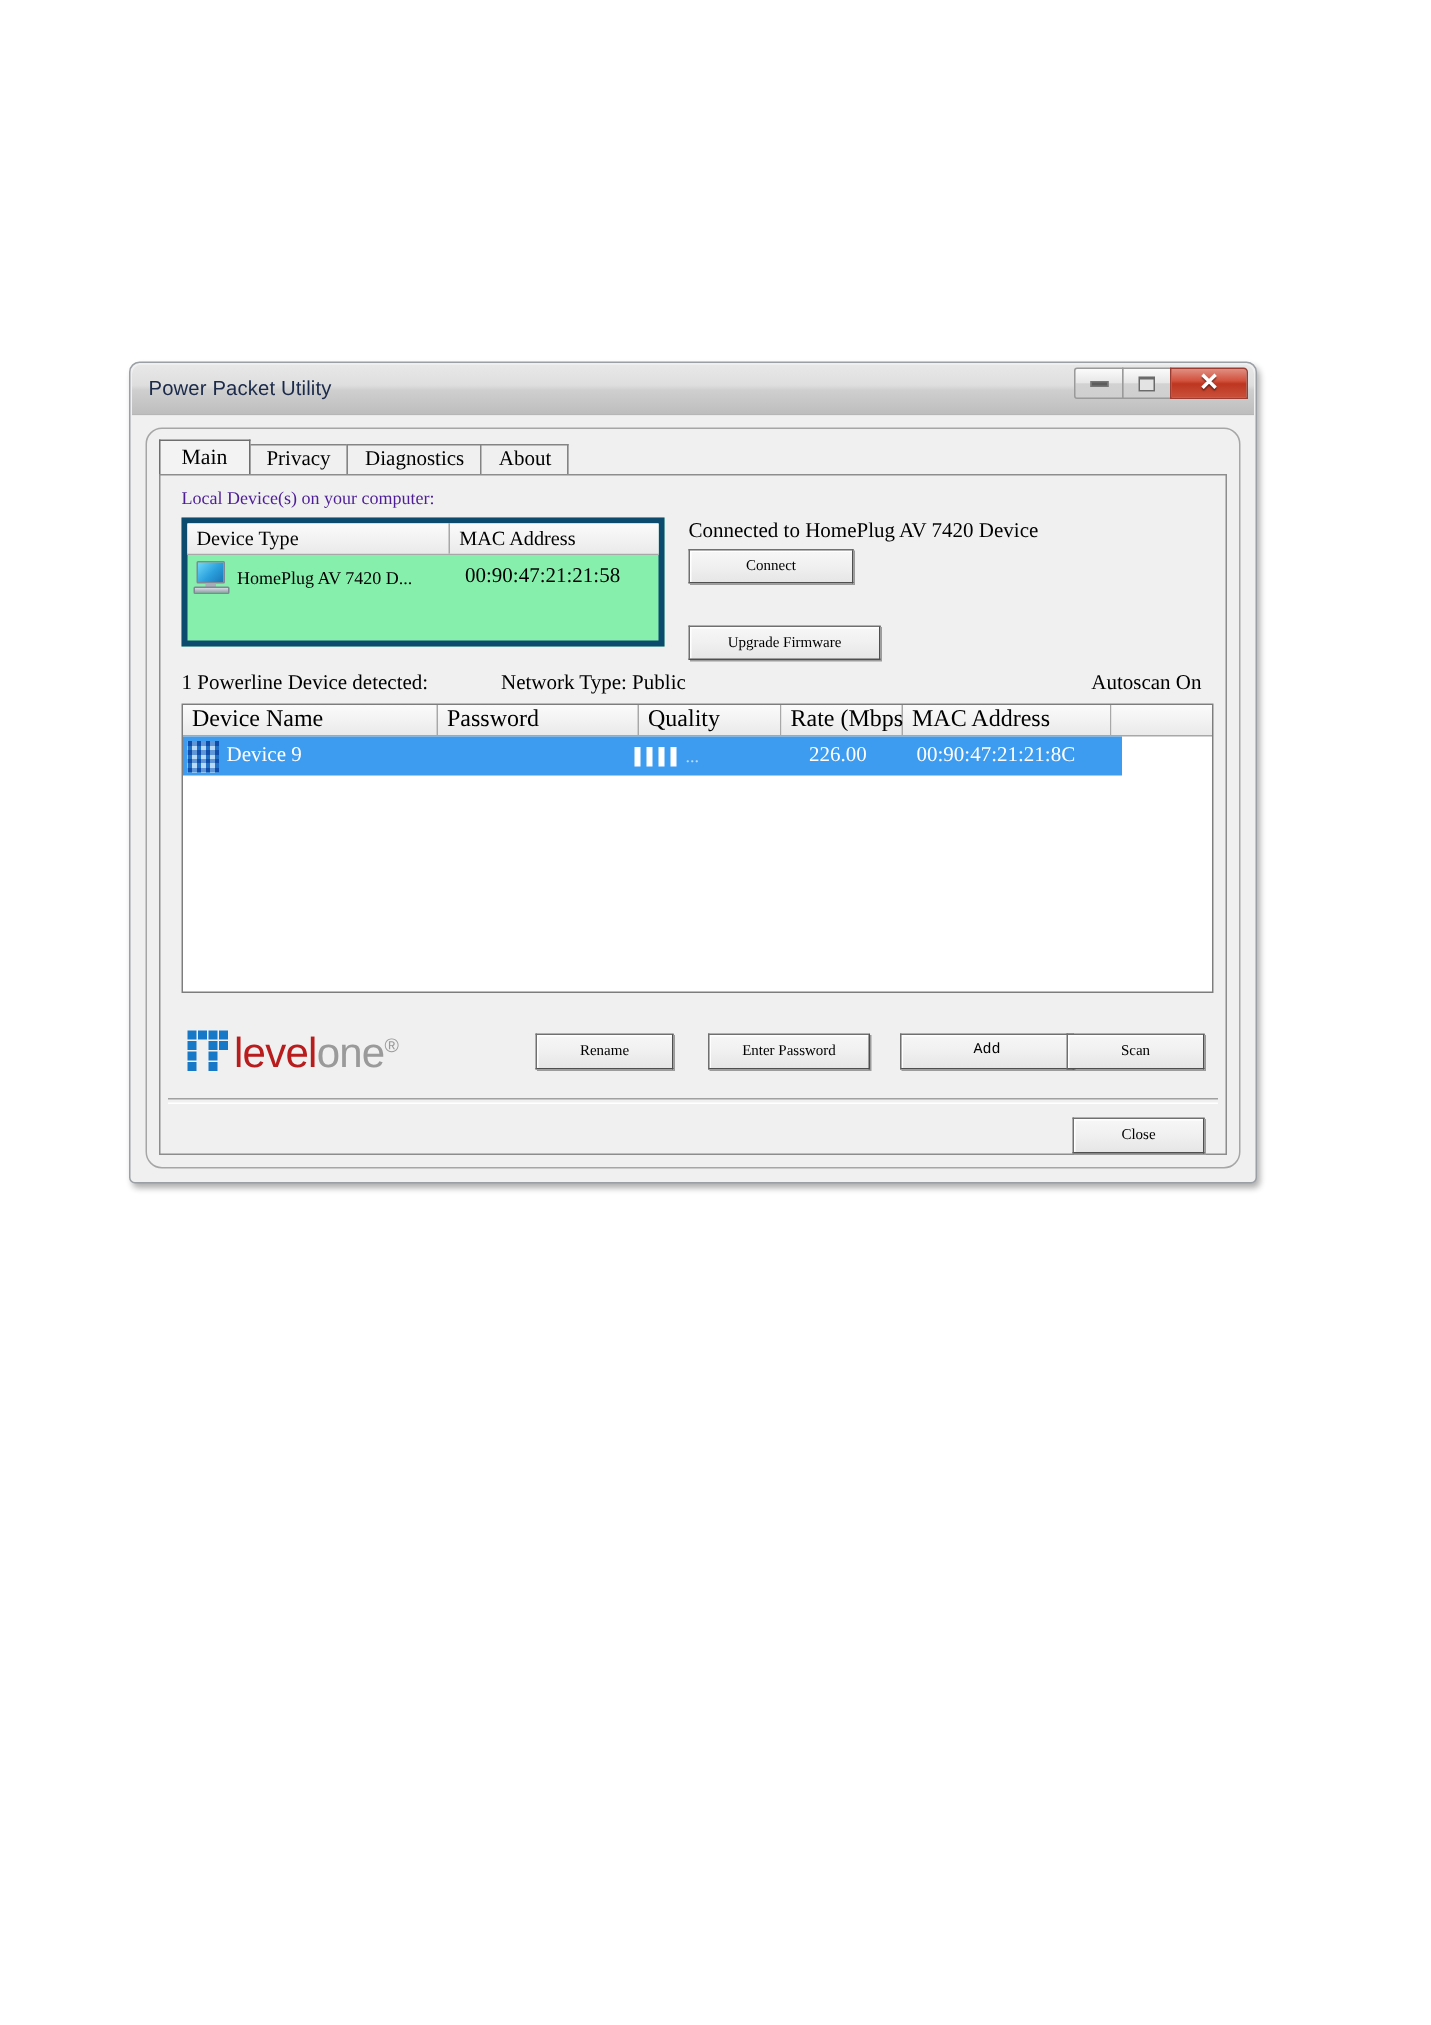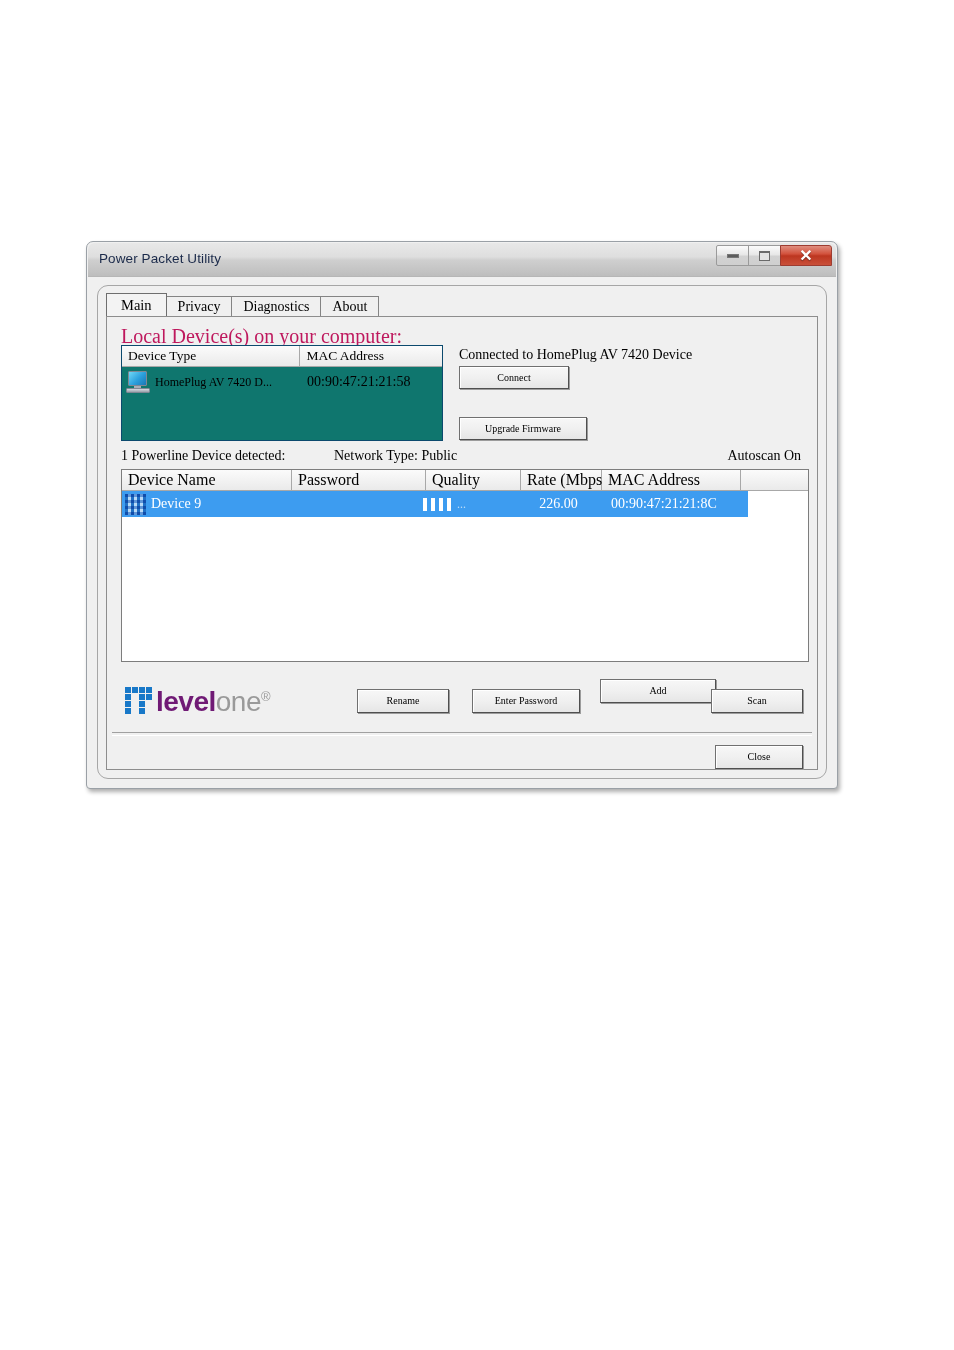--- a/index.html
+++ b/index.html
@@ -167,34 +167,34 @@
     top: 30px;
     right: 8px;
     bottom: 8px;
     border: 1px solid #8d8d8d;
     background: #f0f0f0;
     box-sizing: border-box;
   }
 
   .section-label {
     position: absolute;
-    font-size: 20px;
-    color: #be185d;
+    font-size: 12px;
+    color: #4c1d95;
     white-space: nowrap;
   }
 
   
   #local-list {
     position: absolute;
     left: 14px;
     top: 28px;
     width: 322px;
-    height: 96px;
-    background: #0f766e;
-    border: 1px solid #0c4a6e;
+    height: 86px;
+    background: #86efac;
+    border: 4px solid #0c4a6e;
     box-sizing: border-box;
   }
   #local-header {
     display: flex;
     height: 21px;
     background: #f0f0f0;
     border-bottom: 1px solid #a8a8a8;
     box-sizing: border-box;
   }
   .lh-cell {
@@ -389,27 +389,27 @@
     background: #1878c8;
     width: 6px;
     height: 6px;
   }
   #logo-text {
     font-family: "Liberation Sans", sans-serif;
     font-size: 28px;
     letter-spacing: -0.5px;
     line-height: 28px;
   }
-  #logo-text .lvl { color: #701a75; font-weight: 700; }
+  #logo-text .lvl { color: #b91c1c; font-weight: 400; }
   #logo-text .one { color: #9a9a9a; font-weight: 400; }
   #logo-text .reg { color: #9a9a9a; font-size: 13px; vertical-align: super; }
 
   #btn-rename   { left: 236px; top: 14px; width: 92px; height: 24px; line-height: 22px; }
   #btn-enterpw  { left: 351px; top: 14px; width: 108px; height: 24px; line-height: 22px; }
-  #btn-add      { left: 479px; top: 4px; width: 116px; height: 24px; line-height: 22px; }
+  #btn-add      { left: 479px; top: 14px; width: 116px; height: 24px; line-height: 22px; font-family: Liberation Mono, monospace; }
   #btn-scan     { left: 590px; top: 14px; width: 92px; height: 24px; line-height: 22px; }
 
   #bar-divider {
     position: absolute;
     left: 5px;
     right: 5px;
     top: 415px;
     height: 2px;
     border-top: 1px solid #a0a0a0;
     border-bottom: 1px solid #ffffff;

